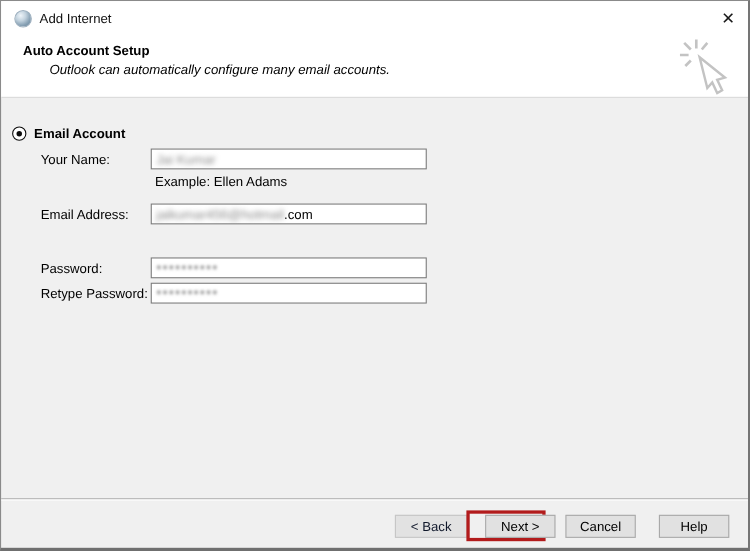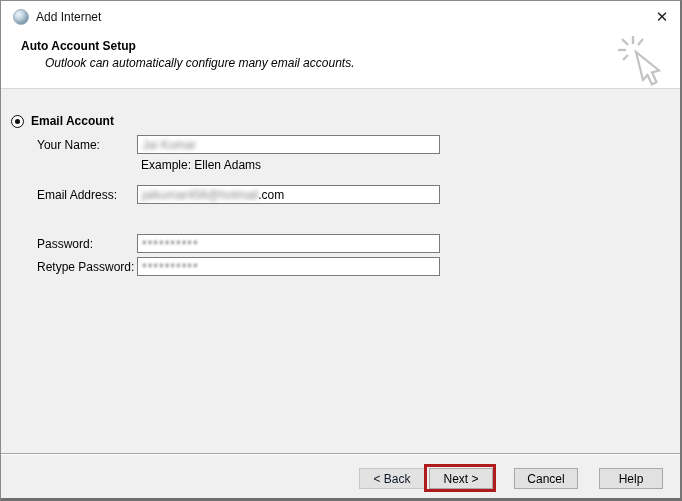--- a/index.html
+++ b/index.html
@@ -20,34 +20,34 @@
   .h-title{position:absolute;left:20px;top:38px;font-weight:bold;font-size:12px;}
   .h-sub{position:absolute;left:44px;top:55px;font-size:12px;font-style:italic;}
   .cursor-art{position:absolute;right:12px;top:34px;}
   
   .radio-row{position:absolute;display:flex;align-items:flex-end;gap:7px;}
   .radio{width:13px;height:13px;border:1px solid #0c0c0c;border-radius:50%;background:#fff;
     display:flex;align-items:center;justify-content:center;flex:0 0 auto;}
   .radio .dot{width:5px;height:5px;border-radius:50%;background:#0c0c0c;}
   .radio-label{font-weight:bold;font-size:12px;}
   .flabel{position:absolute;left:36px;font-size:12px;}
-  .field{position:absolute;left:136px;width:303px;height:19px;background:#fff;border:1px solid #7a7a7a;
+  .field{position:absolute;left:136px;width:251px;height:19px;background:#fff;border:1px solid #7a7a7a;
     display:flex;align-items:center;padding:0 4px;font-size:12px;overflow:hidden;white-space:nowrap;}
   .redacted{filter:blur(2.2px);color:#8a8a8a;}
   .mask{filter:blur(1.3px);color:#6e6e6e;letter-spacing:1px;font-size:12px;padding-top:3px;}
   .hint{position:absolute;left:140px;font-size:12px;}
   
   .footer-sep{position:absolute;left:0;top:452px;width:100%;height:2px;
     border-top:1px solid #a5a5a5;border-bottom:1px solid #ffffff;background:transparent;}
   .btn{position:absolute;top:467px;height:21px;background:#e1e1e1;border:1px solid #a9a9a9;
     font-family:"Liberation Sans",sans-serif;font-size:12px;color:#000;padding:0;}
   .btn:disabled{color:#0f172a;border-color:#c6c6c6;background:#e2e2e2;}
   .annotation{position:absolute;left:423px;top:463px;width:72px;height:28px;border:3px solid #b21b1c;}
   #back-btn{left:358px;width:66px;}
-  #next-btn{left:428px;width:64px;top:467px;height:21px;}
+  #next-btn{left:440px;width:64px;top:467px;height:21px;}
   #cancel-btn{left:513px;width:64px;}
   #help-btn{left:598px;width:64px;}
 </style>
 </head>
 <body>
 
 <div class="dialog">
 
   <div class="headzone">
     <div class="app-icon"></div>

